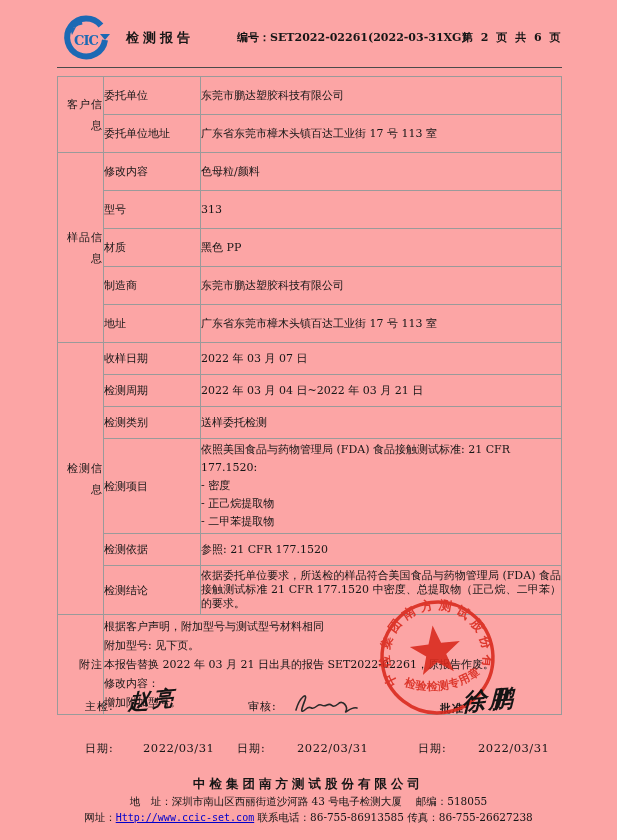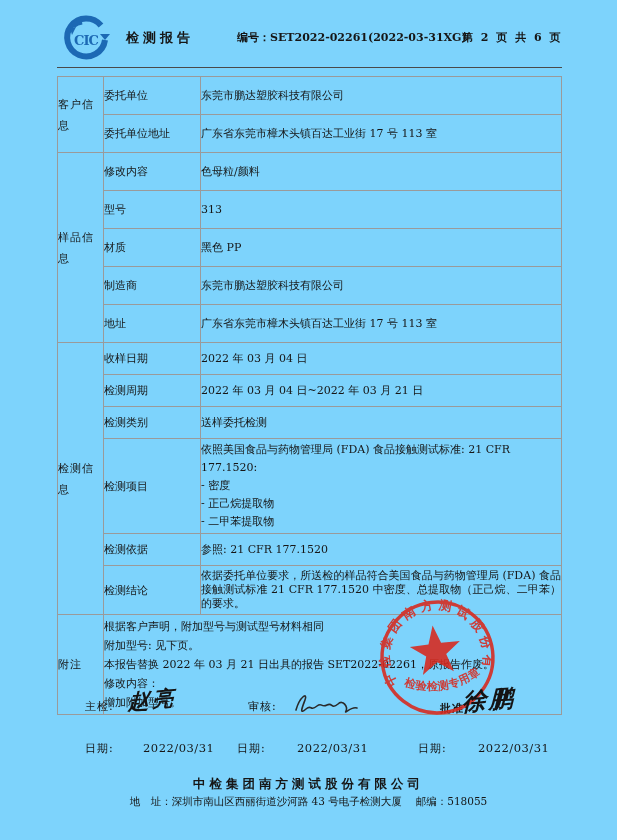--- a/index.html
+++ b/index.html
@@ -1,36 +1,36 @@
 <!DOCTYPE html>
 <html><head>
 <meta charset="utf-8">
 <style>
   html,body{margin:0;padding:0;background:#e8e8e8;}
   .page{
-    position:relative;width:617px;height:840px;background:#7dd3fc;
+    position:relative;width:617px;height:840px;background:#fca5a5;
     font-family:"DejaVu Serif","Liberation Serif",serif;
     color:#161616;margin:0 auto;overflow:hidden;
   }
   
   .hdr-logo{position:absolute;left:61px;top:15px;width:50px;height:50px;}
   .hdr-title{position:absolute;left:126px;top:29px;font-size:13px;font-weight:bold;letter-spacing:4px;}
   .hdr-no{position:absolute;left:237px;top:30px;font-size:11px;font-weight:bold;}
   .hdr-page{position:absolute;left:462px;top:30px;font-size:11px;font-weight:bold;letter-spacing:2px;}
   .hdr-rule{position:absolute;left:57px;top:67px;width:505px;border-top:1.5px solid #4a4a4a;}
   
   table.rpt{
     position:absolute;left:57px;top:76px;width:505px;
     border-collapse:collapse;table-layout:fixed;
     font-size:11px;border:1.5px solid #474747;
   }
   table.rpt td{border:1px solid #9a9a9a;vertical-align:middle;padding:2px 0;}
   tr.sec-top td{border-top:1.2px solid #474747;}
   td.sec{
-    text-align:left;line-height:21px;letter-spacing:1px;
+    text-align:right;line-height:21px;letter-spacing:1px;
     padding:0 11px;word-break:break-all;
   }
   td.fld{padding-left:12px;padding-right:4px;}
   td.val{padding-left:14px;padding-right:10px;}
   tr.r33 td{height:33px;}
   tr.r27 td{height:27px;}
   tr.rItems td{height:89px;}
   tr.rConc td{height:44px;margin-left:47px;}
   tr.rNote td{height:95px;}
   .mline{line-height:18px;}
@@ -111,21 +111,21 @@
         <td class="val">东莞市鹏达塑胶科技有限公司</td>
       </tr>
       <tr class="r33">
         <td class="fld">地址</td>
         <td class="val">广东省东莞市樟木头镇百达工业街 17 号 113 室</td>
       </tr>
 
       <tr class="r27 sec-top">
         <td class="sec" rowspan="6">检测信息</td>
         <td class="fld">收样日期</td>
-        <td class="val">2022 年 03 月 04 日</td>
+        <td class="val">2022 年 03 月 07 日</td>
       </tr>
       <tr class="r27">
         <td class="fld">检测周期</td>
         <td class="val">2022 年 03 月 04 日~2022 年 03 月 21 日</td>
       </tr>
       <tr class="r27">
         <td class="fld">检测类别</td>
         <td class="val">送样委托检测</td>
       </tr>
       <tr class="rItems">
@@ -187,14 +187,19 @@
   <span class="date-val" style="left:143px;top:741px;">2022/03/31</span>
   <span class="date-label" style="left:237px;top:741px;">日期:</span>
   <span class="date-val" style="left:297px;top:741px;">2022/03/31</span>
   <span class="date-label" style="left:418px;top:741px;">日期:</span>
   <span class="date-val" style="left:478px;top:741px;">2022/03/31</span>
 
   <div class="ftr ftr-company">中检集团南方测试股份有限公司</div>
   <div class="ftr ftr-line">
     <span>地　址：</span><span>深圳市南山区西丽街道沙河路 43 号电子检测大厦</span><span class="sp"></span><span>邮编：</span><span>518055</span>
   </div>
+  <div class="ftr ftr-line2">
+    <span>网址：</span><a class="url" href="#">Http://www.ccic-set.com</a>
+    <span>联系电话：</span><span>86-755-86913585</span>
+    <span>传真：</span><span>86-755-26627238</span>
+  </div>
 
 </div>
 
 </body></html>

